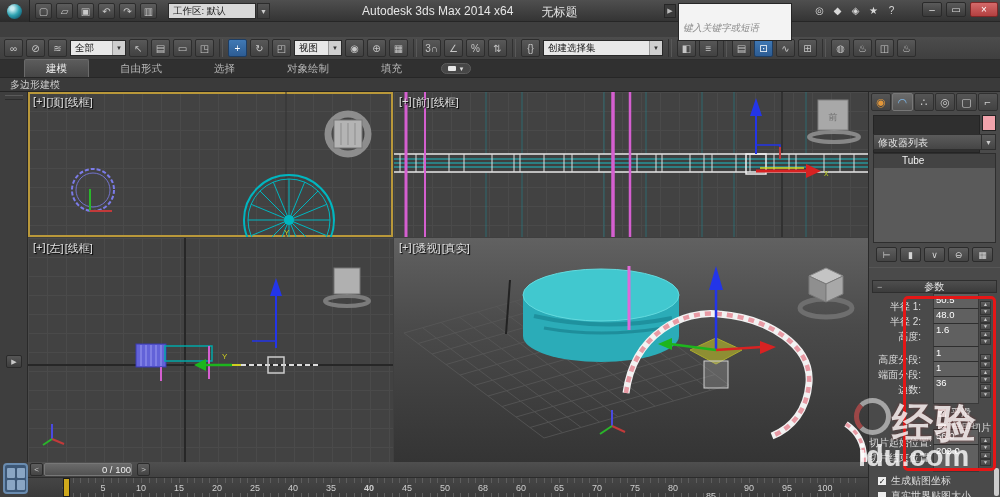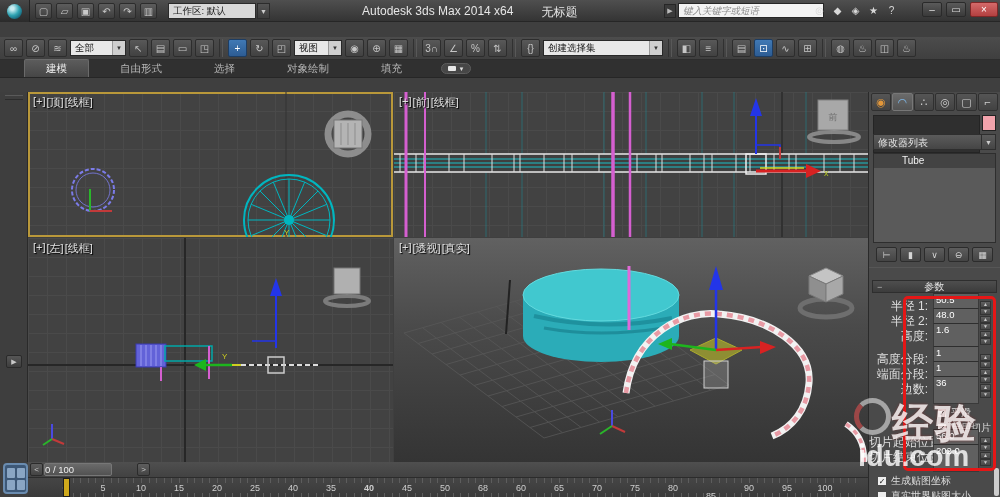--- a/index.html
+++ b/index.html
@@ -8,21 +8,21 @@
 
 .titlebar{position:absolute;left:0;top:0;width:1000px;height:22px;background:linear-gradient(#4f4f4f,#343434);border-bottom:1px solid #262626;z-index:10}
 .logo{position:absolute;left:0;top:0;width:30px;height:22px;background:linear-gradient(#474747,#2b2b2b);border-right:1px solid #222;display:flex;align-items:center;justify-content:center}
 .swirl{width:15px;height:15px;border-radius:50%;background:radial-gradient(circle at 35% 30%,#c8ecf1 12%,#2fa3b2 48%,#155f75 80%)}
 .qat{position:absolute;left:35px;top:3px;display:flex;gap:4px;align-items:center}
 .qicon{width:17px;height:16px;background:linear-gradient(#5d5d5d,#3e3e3e);border:1px solid #2c2c2c;border-radius:2px;color:#c9c9c9;font-size:10px;display:flex;align-items:center;justify-content:center}
 .qselect{height:16px;width:88px;background:#d8d8d8;border:1px solid #2a2a2a;color:#1c1c1c;font-size:9.5px;display:flex;align-items:center;padding:0 4px}
 .qsel-arr{width:13px;height:16px;background:linear-gradient(#555,#3c3c3c);border:1px solid #2c2c2c;color:#ccc;font-size:7px;display:flex;align-items:center;justify-content:center}
 .title-text{position:absolute;left:362px;top:4px;font-size:12px;color:#e6e6e6;display:flex;gap:28px;white-space:nowrap}
 .search-play{position:absolute;left:664px;top:4px;width:12px;height:14px;background:#3a3a3a;border:1px solid #262626;color:#bbb;font-size:7px;display:flex;align-items:center;justify-content:center}
-.searchbox{position:absolute;left:678px;top:3px;width:146px;height:15px;background:#f3f3f3;border:1px solid #262626;color:#8b8b8b;font-size:9.5px;font-style:italic;padding:1px 4px;overflow:hidden;white-space:nowrap}
+.searchbox{position:absolute;left:678px;top:3px;width:114px;height:15px;background:#f3f3f3;border:1px solid #262626;color:#8b8b8b;font-size:9.5px;font-style:italic;padding:18px 4px;overflow:hidden;white-space:nowrap}
 .info-icons{position:absolute;left:812px;top:3px;display:flex;gap:3px}
 .iicon{width:15px;height:15px;color:#d8d8d8;font-size:10px;display:flex;align-items:center;justify-content:center}
 .winbtns{position:absolute;right:2px;top:2px;display:flex;gap:4px}
 .wbtn{width:20px;height:15px;background:linear-gradient(#5a5a5a,#3a3a3a);border:1px solid #2a2a2a;border-radius:2px;color:#ddd;font-size:10px;display:flex;align-items:center;justify-content:center}
 .wbtn.close{width:28px;background:linear-gradient(#d46a6a,#b34040);border-color:#7e2727;color:#fff}
 
 .menubar{position:absolute;left:0;top:22px;width:1000px;height:15px;background:linear-gradient(#a6a6a6,#8d8d8d 60%,#818181);display:flex;align-items:center;padding-left:26px;z-index:9}
 .mitem{font-size:10.5px;color:#141414;padding:0 9px;line-height:15px}
 
 .toolbar{position:absolute;left:0;top:37px;width:1000px;height:23px;background:linear-gradient(#4c4c4c,#3f3f3f);border-bottom:1px solid #2d2d2d;display:flex;align-items:center;padding-left:4px;gap:3px}
@@ -67,34 +67,34 @@
 .stack{margin:3px 4px 0;height:90px;background:#5a5a5a;border:1px solid #2e2e2e}
 .stackrow{height:14px;background:#434343;color:#f2f2f2;font-size:10px;padding:1px 4px 0 28px}
 .cpbtns{display:flex;margin:4px 4px 0;height:16px;gap:3px;justify-content:center}
 .sbtn{width:21px;height:15px;background:linear-gradient(#5d5d5d,#444);border:1px solid #2c2c2c;border-radius:2px;color:#d5d5d5;font-size:9px;display:flex;align-items:center;justify-content:center}
 .cpsep{height:1px;background:#383838;border-bottom:1px solid #565656;margin:4px 0}
 .rollhdr{margin:12px 3px 0;height:13px;background:linear-gradient(#4e4e4e,#3c3c3c);border:1px solid #2e2e2e;font-size:10px;color:#e0e0e0;display:flex;align-items:center}
 .rollhdr .minus{margin:0 4px;font-size:9px;color:#bbb}
 .rollhdr .rtitle{flex:1;text-align:center;margin-right:14px}
 #params{margin-top:6px}
 .crow{display:flex;align-items:center;height:15px}
-.crow .plabel{width:64px;text-align:right;font-size:12px;color:#dedede;padding-right:5px;white-space:nowrap;overflow:hidden}
+.crow .plabel{width:64px;text-align:right;font-size:10px;color:#dedede;padding-right:12px;white-space:nowrap;overflow:hidden}
 .pfield{width:46px;height:28px;background:#606060;border:1px solid #3a3a3a;border-top-color:#2e2e2e;color:#fff;font-size:9.5px;padding:0 2px;line-height:11px}
 .pspin{width:11px;height:12px;display:flex;flex-direction:column;margin-left:1px}
 .pspin span{flex:1;background:linear-gradient(#616161,#474747);border:1px solid #333;color:#ccc;font-size:5px;line-height:5px;text-align:center}
 .cgap{height:8px}
 .chkrow{display:flex;align-items:center;height:15px;padding-left:68px}
 .chkrow.wide{padding-left:8px}
 .cbox{width:10px;height:10px;background:#ededed;border:1px solid #4a4a4a;color:#111;font-size:8px;line-height:9px;text-align:center;flex:none}
 .clabel{font-size:10px;color:#dedede;margin-left:4px;white-space:nowrap}
 .pscroll{position:absolute;left:994px;top:468px;width:5px;height:28px;background:#cdcdcd;border-radius:2px;z-index:65}
 
 .timeslider{position:absolute;left:28px;top:462px;width:840px;height:16px;background:linear-gradient(#4f4f4f,#424242);border-bottom:1px solid #2c2c2c}
 .tsbtn{position:absolute;top:1px;width:13px;height:13px;background:linear-gradient(#5e5e5e,#444);border:1px solid #2b2b2b;border-radius:2px;color:#ccc;font-size:8px;text-align:center;line-height:12px}
-.tshandle{position:absolute;left:16px;top:1px;width:68px;height:13px;background:linear-gradient(#6a6a6a,#525252);border:1px solid #777;border-radius:2px;color:#efefef;font-size:9.5px;text-align:left;line-height:12px}
+.tshandle{position:absolute;left:16px;top:1px;width:88px;height:13px;background:linear-gradient(#6a6a6a,#525252);border:1px solid #777;border-radius:2px;color:#efefef;font-size:9.5px;text-align:right;line-height:12px}
 .trackbar{position:absolute;left:28px;top:478px;width:840px;height:19px;background:linear-gradient(#454545,#3a3a3a);overflow:hidden}
 .tticks-top,.tticks-bot{position:absolute;left:37px;right:6px;height:5px;background:repeating-linear-gradient(90deg,#5d5d5d 0 1px,transparent 1px 7.6px)}
 .tticks-top{top:0}.tticks-bot{bottom:0;height:4px}
 .tick-label{position:absolute;top:5px;font-size:9px;color:#cfcfcf;transform:translateX(-50%)}
 .tmarker{position:absolute;left:35px;top:0;width:7px;height:19px;background:#cfa91c;border:1px solid #1d1d1d;z-index:3}
 
 .redbox{position:absolute;left:903px;top:296px;width:93px;height:175px;border:3px solid #e51616;border-radius:5px;z-index:70;pointer-events:none}
 .wm{position:absolute;z-index:80;pointer-events:none;font-weight:bold;color:rgba(255,255,255,.8)}
 #wm1{left:892px;top:396px;font-size:41px;letter-spacing:2px;text-shadow:0 0 3px rgba(150,40,40,.5)}
 #wm2{left:858px;top:440px;font-size:29px}
@@ -190,20 +190,23 @@
     </div>
 
   <div class="ribbon" id="ribbontabs">
       <div class="rtab active">建模</div>
       <div class="rtab">自由形式</div>
       <div class="rtab">选择</div>
       <div class="rtab">对象绘制</div>
       <div class="rtab">填充</div>
       <div class="ribbon-opt"><b></b>▼</div>
     </div>
+  <div class="ribbon2">
+    <span class="rpanel-label">多边形建模</span>
+  </div>
 
   <div class="lstrip">
     <div class="grip"></div>
   </div>
   <div class="minibtn">▶</div>
   <div class="vplayout">
       <i></i>
       <i></i>
       <i></i>
       <i></i>

